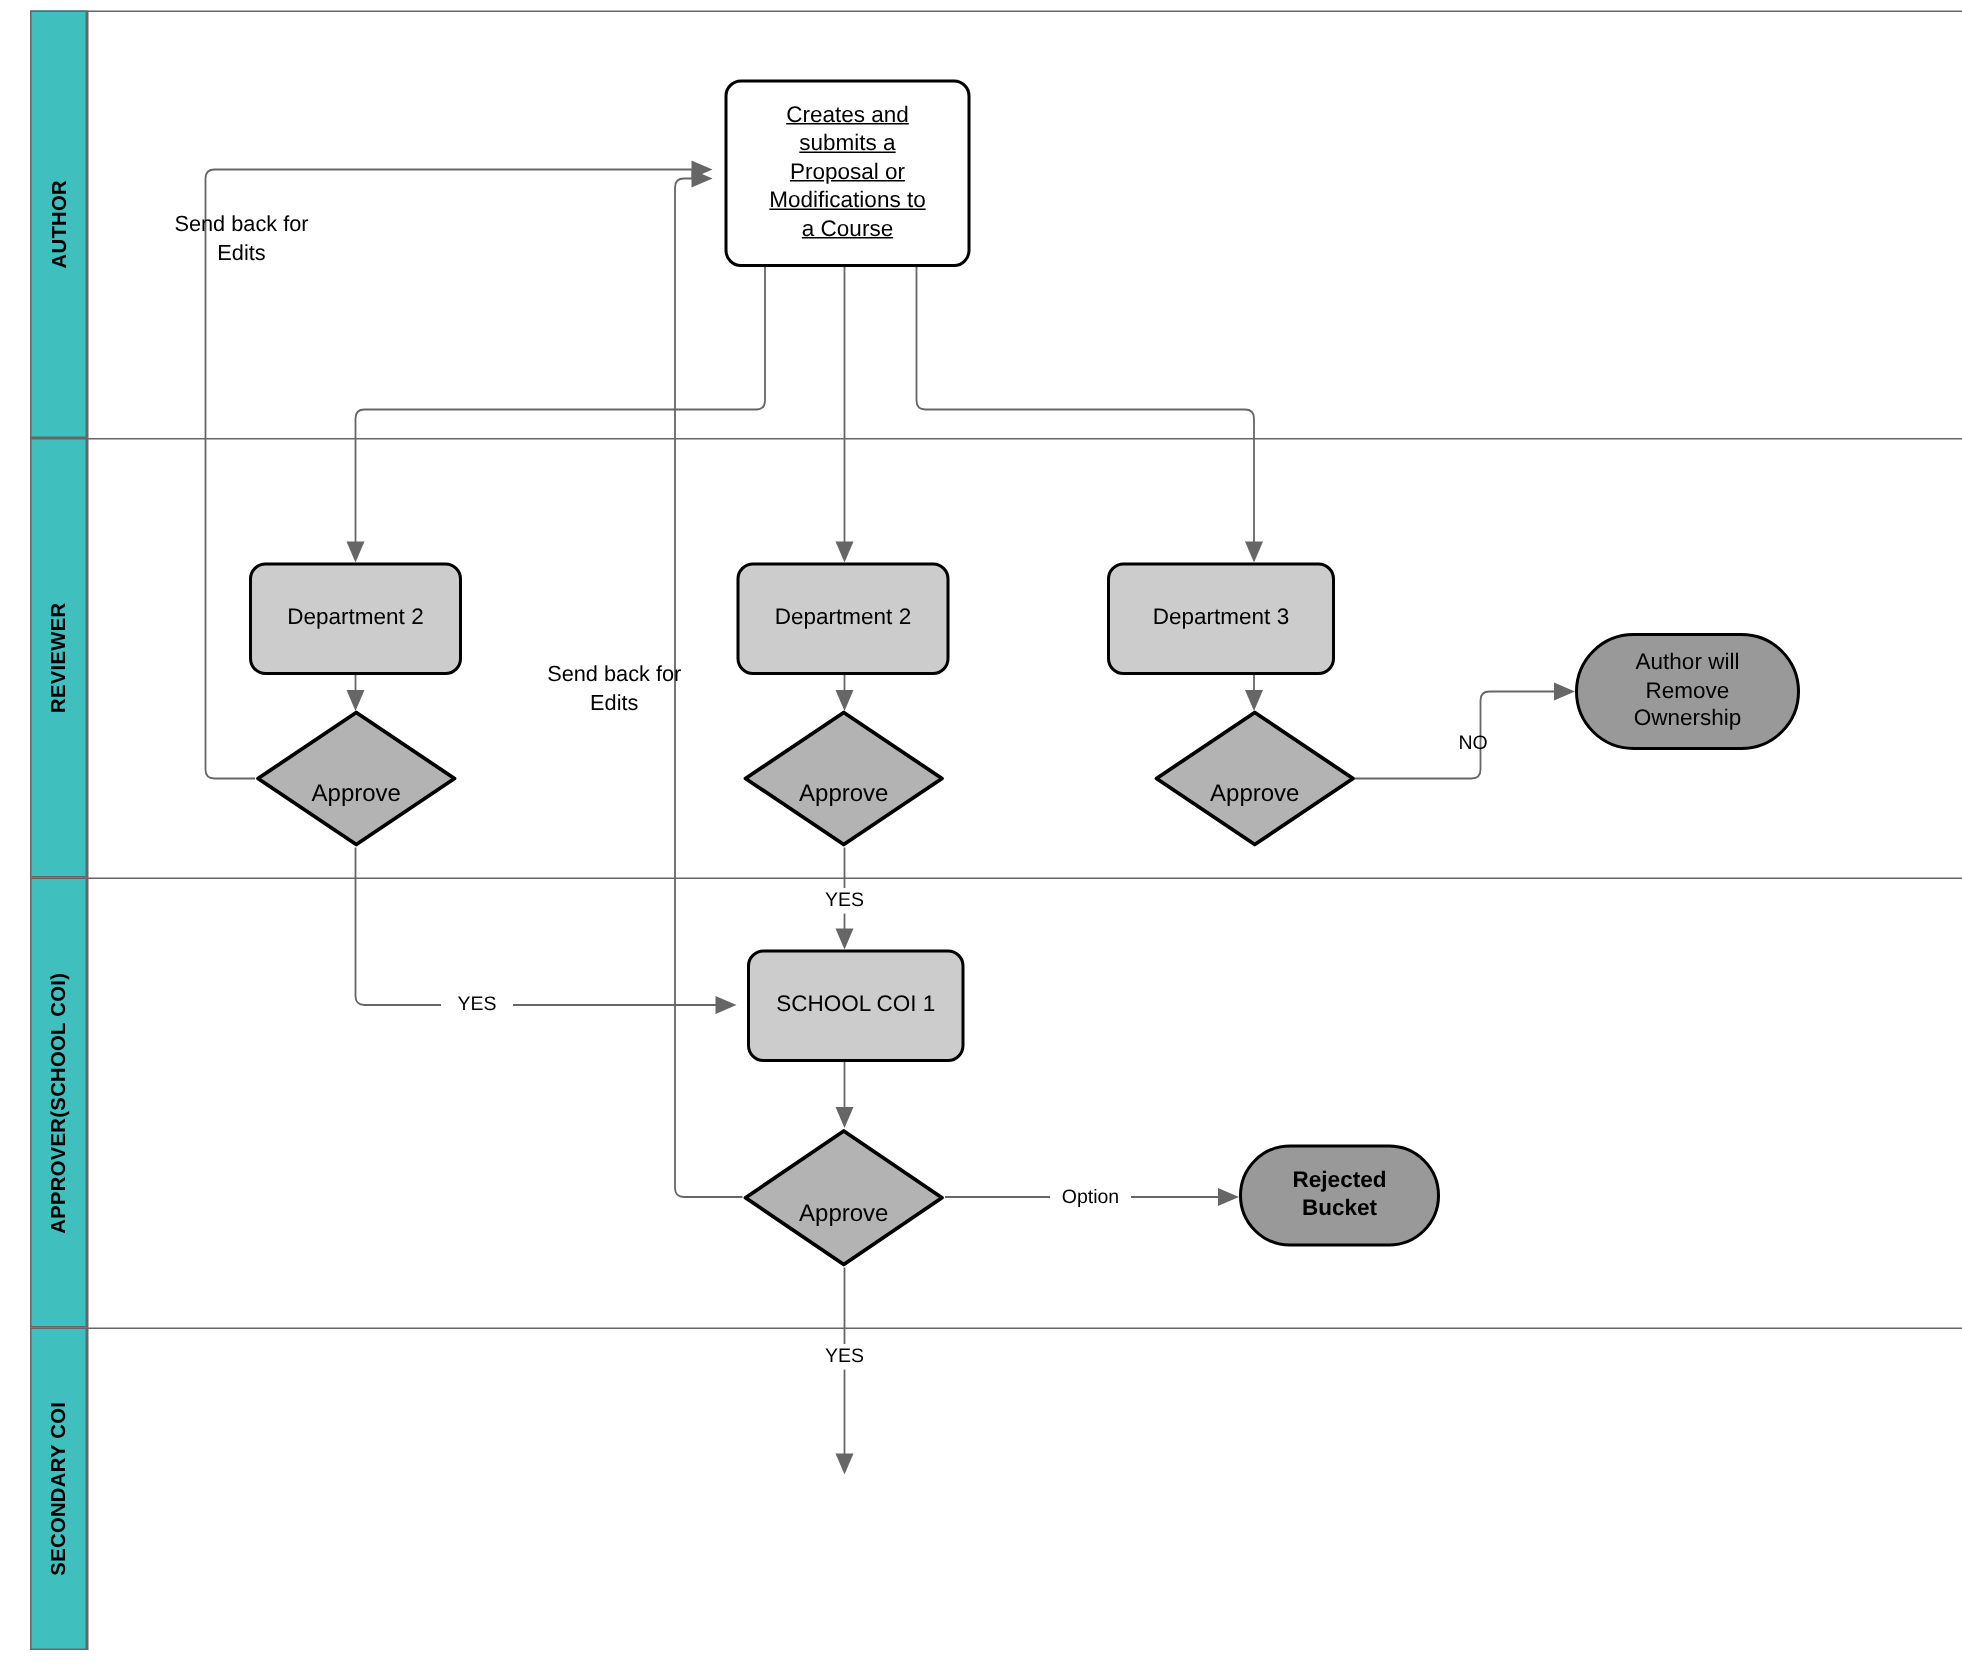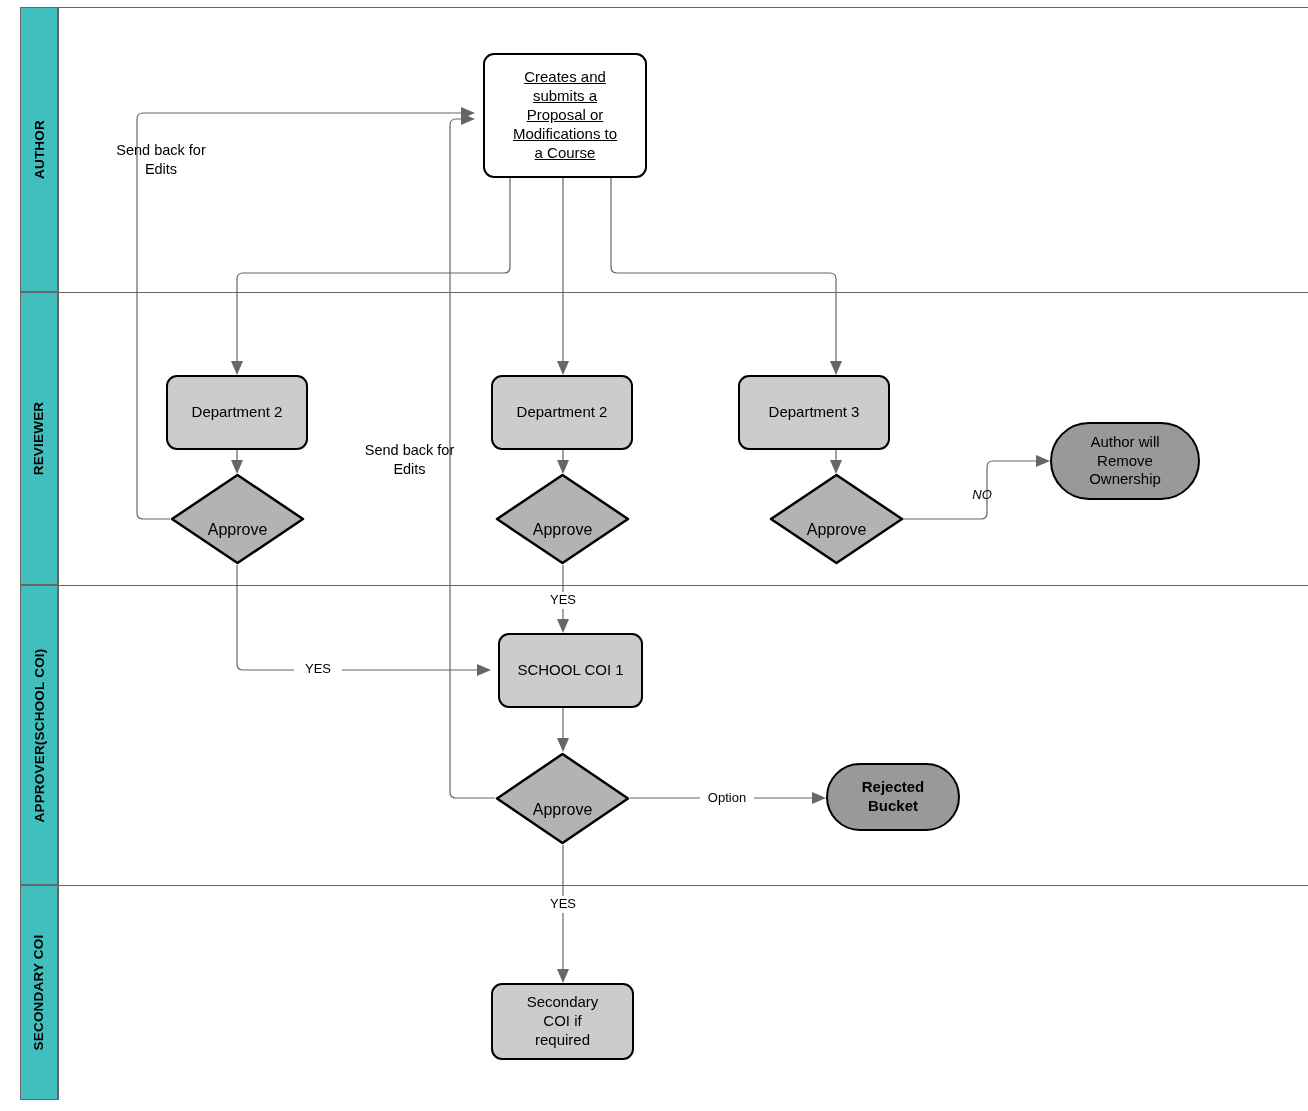--- a/index.html
+++ b/index.html
@@ -247,33 +247,28 @@
       <polygon points="67.5,2 133,46.5 67.5,91 2,46.5" fill="#B3B3B3" stroke="#000000" stroke-width="2.5" stroke-linejoin="round"></polygon>
     </svg>
     <span class="dia-label">Approve</span>
   </div>
 
   <div class="node terminator" style="left:826px; top:763px; width:134px; height:68px;font-weight:bold;">
     <span style="white-space:pre-line;">Rejected
 Bucket</span>
   </div>
 
-  <div class="node process" style="left:491px; top:983px; width:143px; height:77px;">
-    <span style="white-space:pre-line;">Secondary
-COI if
-required</span>
-  </div>
 
   <div class="edge-label" style="left:105px; top:141px; width:112px;">Send back for
 Edits</div>
 
   <div class="edge-label" style="left:353px; top:441px; width:113px;">Send back for
 Edits</div>
 
-  <div class="edge-label small" style="left:965px; top:487px; width:34px;font-style:italic;">NO</div>
+  <div class="edge-label small" style="left:965px; top:487px; width:34px;">NO</div>
 
   <div class="edge-label small" style="left:294px; top:661px; width:48px; background:#ffffff;">YES</div>
 
   <div class="edge-label small" style="left:539px; top:592px; width:48px; background:#ffffff;">YES</div>
 
   <div class="edge-label small" style="left:700px; top:790px; width:54px; background:#ffffff;">Option</div>
 
   <div class="edge-label small" style="left:539px; top:896px; width:48px; background:#ffffff;">YES</div>
 
 </div>

